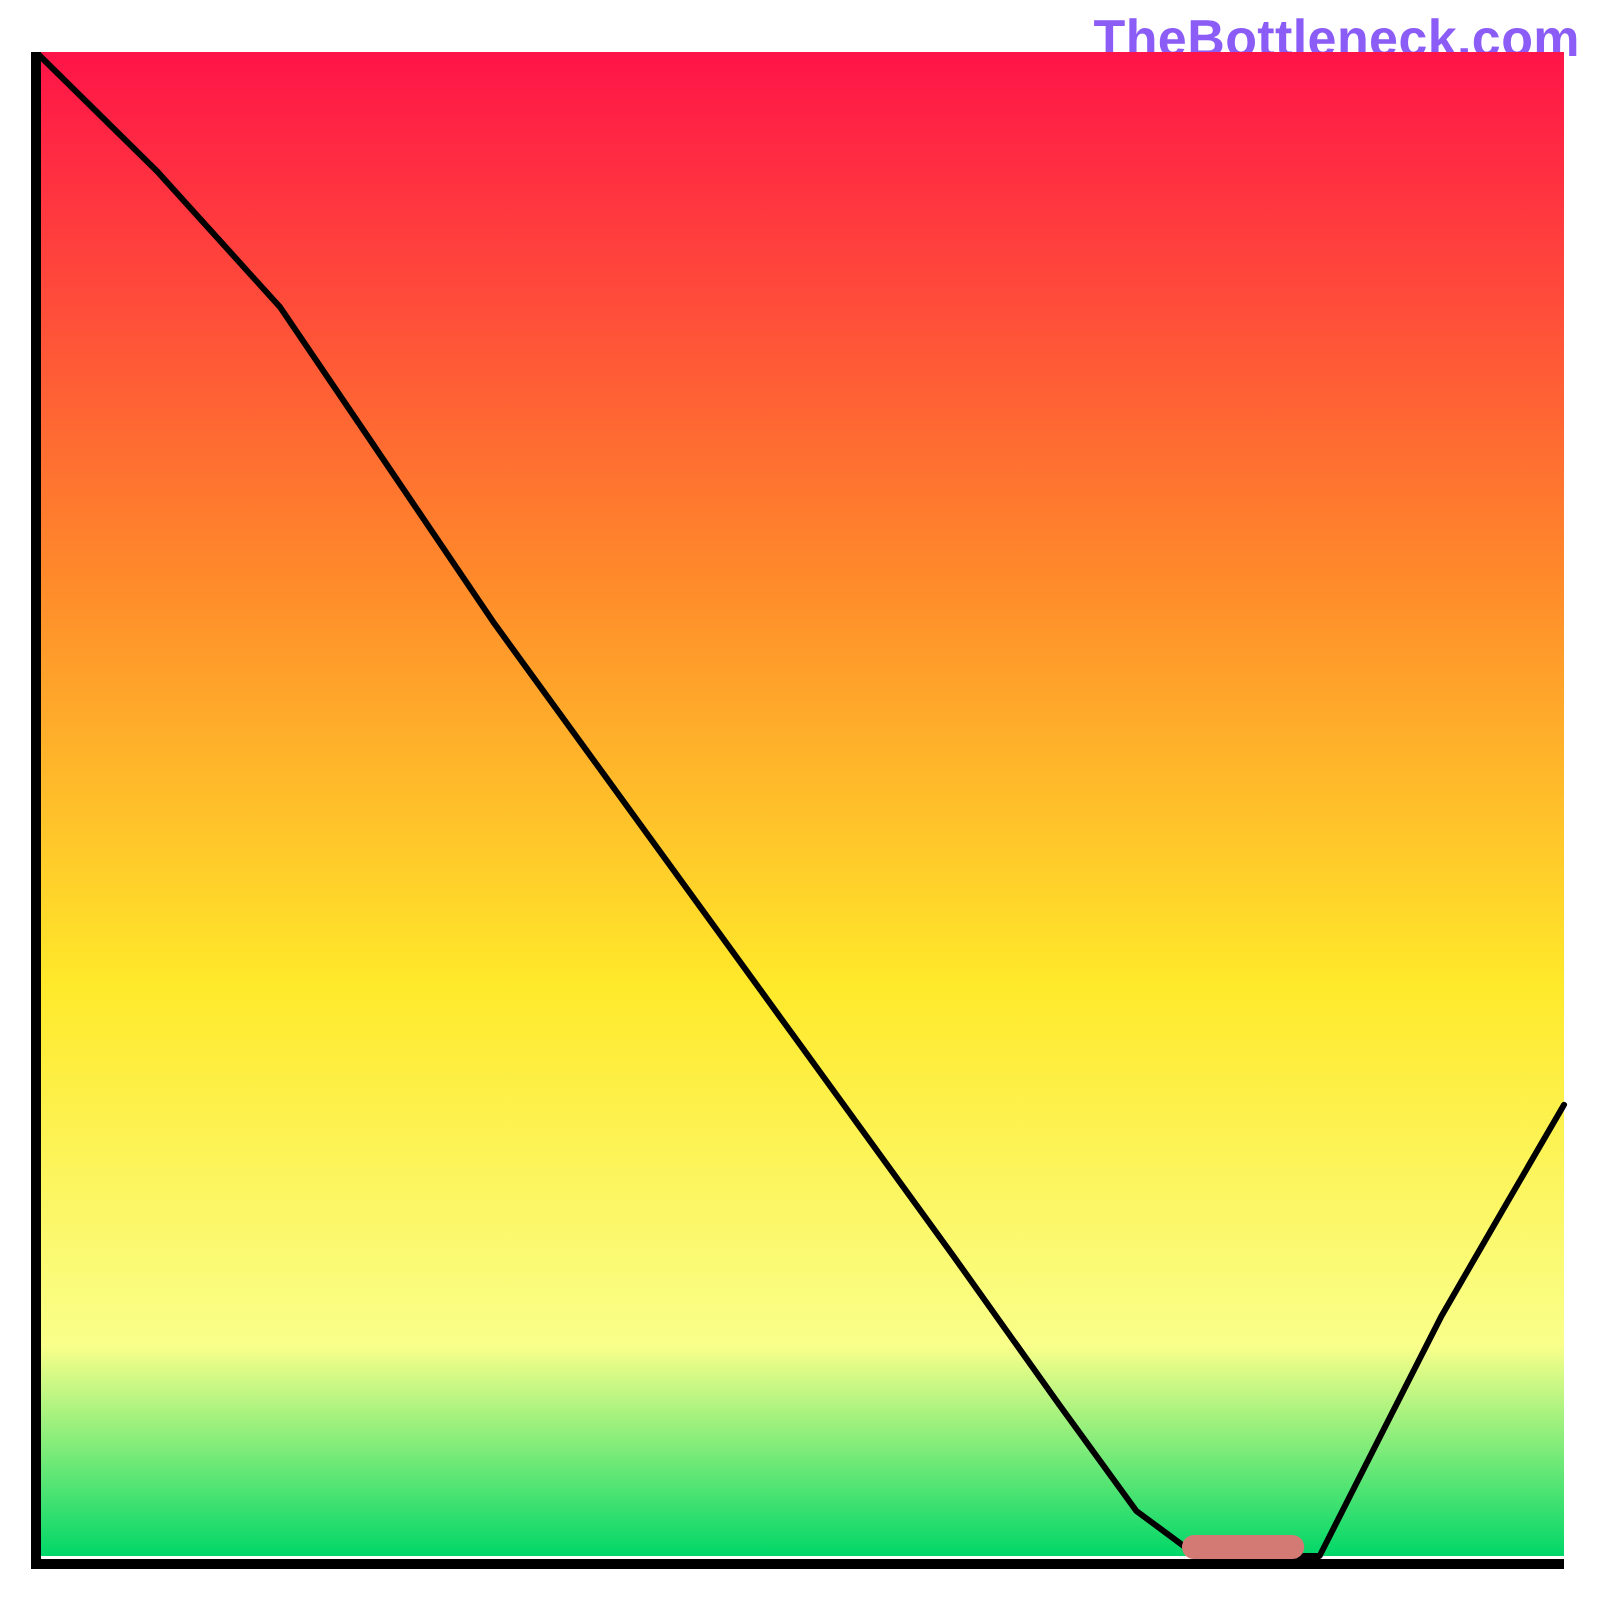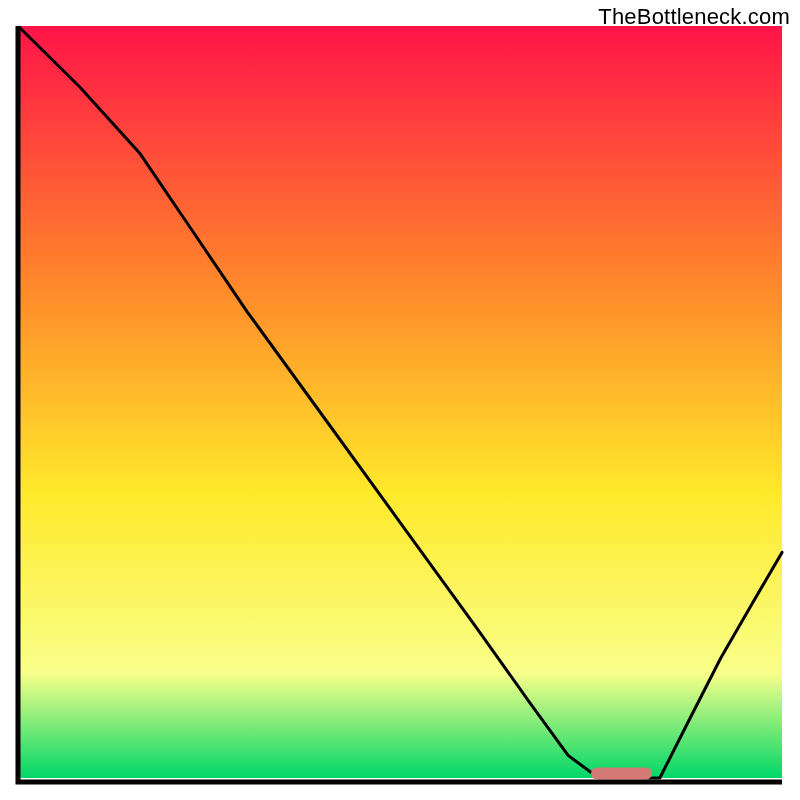--- a/index.html
+++ b/index.html
@@ -13,23 +13,23 @@
   }
   .shell {
     position: relative;
     width: 800px;
     height: 800px;
   }
   .watermark {
     position: absolute;
     top: 4px;
     right: 10px;
-    font-size: 22px;
-    font-weight: 400;
-    color: #000000;
+    font-size: 26px;
+    font-weight: 700;
+    color: #8b5cf6;
     letter-spacing: 0.2px;
   }
   .plot {
     position: absolute;
     left: 14px;
     top: 26px;
     width: 772px;
     height: 760px;
     box-sizing: border-box;
   }

